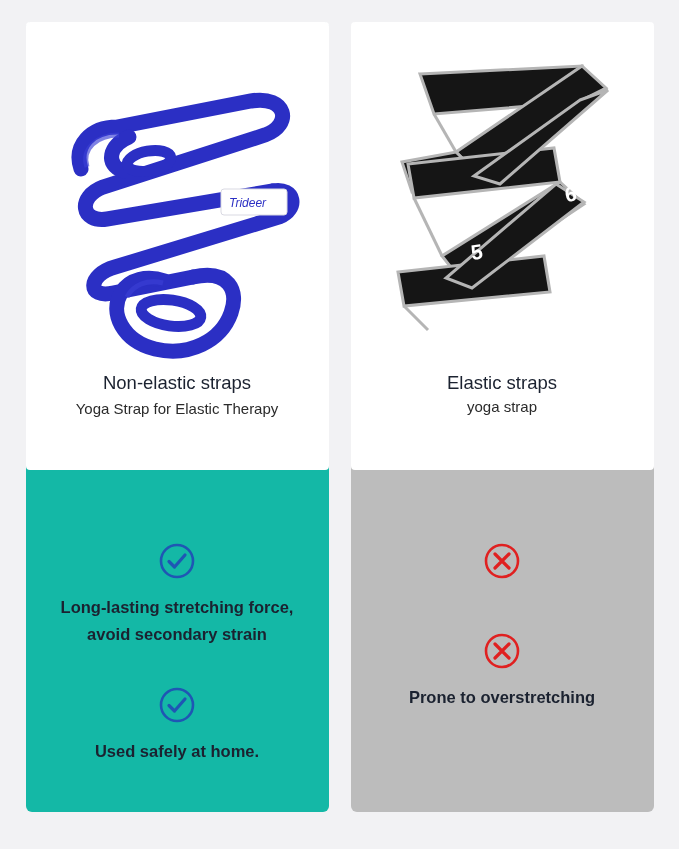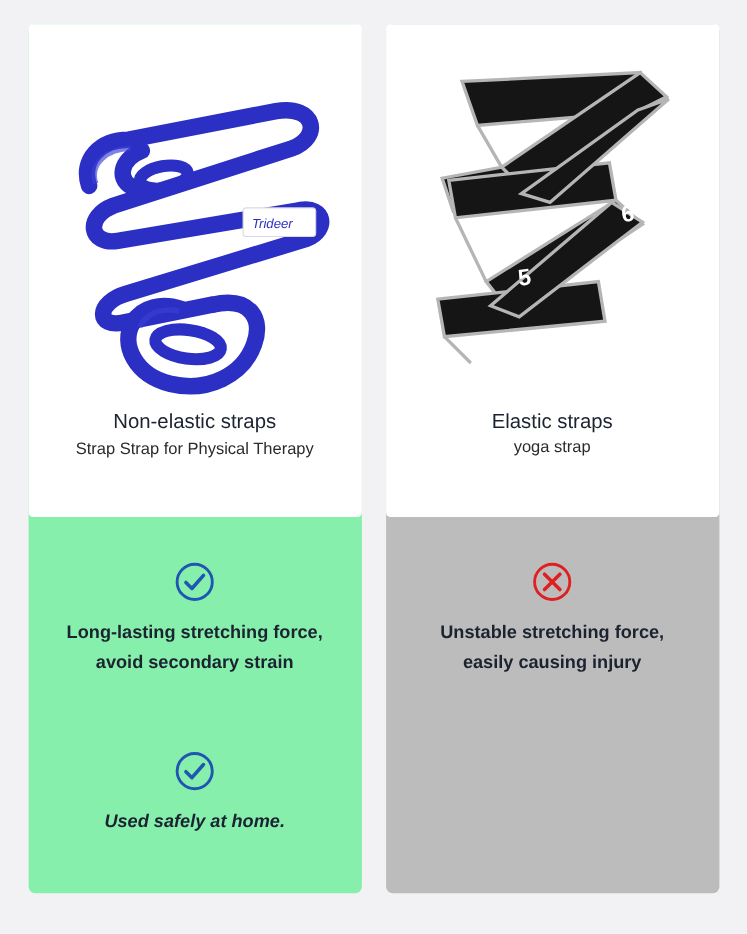--- a/index.html
+++ b/index.html
@@ -27,21 +27,21 @@
     width: 303px;
     height: 790px;
     border-radius: 6px;
     box-sizing: border-box;
     display: flex;
     flex-direction: column;
     align-items: center;
     position: relative;
   }
   .column.left {
-    background: #86efac;
+    background: #14b8a6;
   }
   .column.right {
     background: #bcbcbc;
   }
   .product-card {
     width: 303px;
     height: 448px;
     background: #ffffff;
     border-radius: 4px;
     box-sizing: border-box;
@@ -80,23 +80,22 @@
   .product-card.right .product-sub {
     margin-top: 4px;
   }
   .points {
     flex: 1;
     width: 100%;
     display: flex;
     flex-direction: column;
     align-items: center;
     justify-content: flex-start;
-    padding-top: 40px;
-    box-sizing: border-box;
-    gap: 28px;
+    padding-top: 72px;
+    box-sizing: border-box;
   }
   .point {
     display: flex;
     flex-direction: column;
     align-items: center;
     width: 100%;
     margin-bottom: 38px;
   }
   .point .mark {
     margin-bottom: 14px;
@@ -137,42 +136,42 @@
             <ellipse cx="106" cy="120" rx="22" ry="10" fill="none" stroke="#2b2fc4" stroke-width="11" transform="rotate(-10 106 120)"></ellipse>
             <ellipse cx="128" cy="272" rx="30" ry="13" fill="none" stroke="#2b2fc4" stroke-width="11" transform="rotate(8 128 272)"></ellipse>
           </g>
           <g>
             <rect x="178" y="148" width="66" height="26" rx="3" fill="#ffffff" stroke="#d9d9e2" stroke-width="1"></rect>
             <text x="186" y="166" font-family="Liberation Sans, sans-serif" font-size="12" font-style="italic" fill="#2b2fc4">Trideer</text>
           </g>
         </svg>
       </div>
       <div class="product-title">Non-elastic straps</div>
-      <div class="product-sub">Strap Strap for Physical Therapy</div>
+      <div class="product-sub">Yoga Strap for Elastic Therapy</div>
     </div>
 
     <div class="points">
       <div class="point">
         <span class="mark">
           <svg class="icon-mark" width="38" height="38" viewBox="0 0 38 38">
             <circle cx="19" cy="19" r="16" fill="none" stroke="#1f56b4" stroke-width="2.6"></circle>
             <path d="M11 19.5 L16.5 25 L27 13" fill="none" stroke="#1f56b4" stroke-width="3.2" stroke-linecap="round" stroke-linejoin="round"></path>
           </svg>
         </span>
         <div class="text" style="white-space: pre-line;">Long-lasting stretching force,
 avoid secondary strain</div>
       </div>
       <div class="point">
         <span class="mark">
           <svg class="icon-mark" width="38" height="38" viewBox="0 0 38 38">
             <circle cx="19" cy="19" r="16" fill="none" stroke="#1f56b4" stroke-width="2.6"></circle>
             <path d="M11 19.5 L16.5 25 L27 13" fill="none" stroke="#1f56b4" stroke-width="3.2" stroke-linecap="round" stroke-linejoin="round"></path>
           </svg>
         </span>
-        <div class="text" style="white-space: pre-line; font-style: italic;">Used safely at home.</div>
+        <div class="text" style="white-space: pre-line;">Used safely at home.</div>
       </div>
     </div>
   </div>
 
   <div class="column right">
 
     <div class="product-card right">
       <div class="img-wrap">
         <svg width="268" height="310" viewBox="0 0 268 310">
           <g stroke="#b5b5b5" stroke-width="3" fill="#151515">
@@ -212,19 +211,26 @@
     </div>
 
     <div class="points">
       <div class="point">
         <span class="mark">
           <svg class="icon-mark" width="38" height="38" viewBox="0 0 38 38">
             <circle cx="19" cy="19" r="16" fill="none" stroke="#e02020" stroke-width="2.6"></circle>
             <path d="M12 12 L26 26 M26 12 L12 26" fill="none" stroke="#e02020" stroke-width="3.2" stroke-linecap="round"></path>
           </svg>
         </span>
-        <div class="text" style="white-space: pre-line;">Unstable stretching force,
-easily causing injury</div>
+      </div>
+      <div class="point">
+        <span class="mark">
+          <svg class="icon-mark" width="38" height="38" viewBox="0 0 38 38">
+            <circle cx="19" cy="19" r="16" fill="none" stroke="#e02020" stroke-width="2.6"></circle>
+            <path d="M12 12 L26 26 M26 12 L12 26" fill="none" stroke="#e02020" stroke-width="3.2" stroke-linecap="round"></path>
+          </svg>
+        </span>
+        <div class="text" style="white-space: pre-line;">Prone to overstretching</div>
       </div>
     </div>
   </div>
 
 </div>
 
 </body></html>

